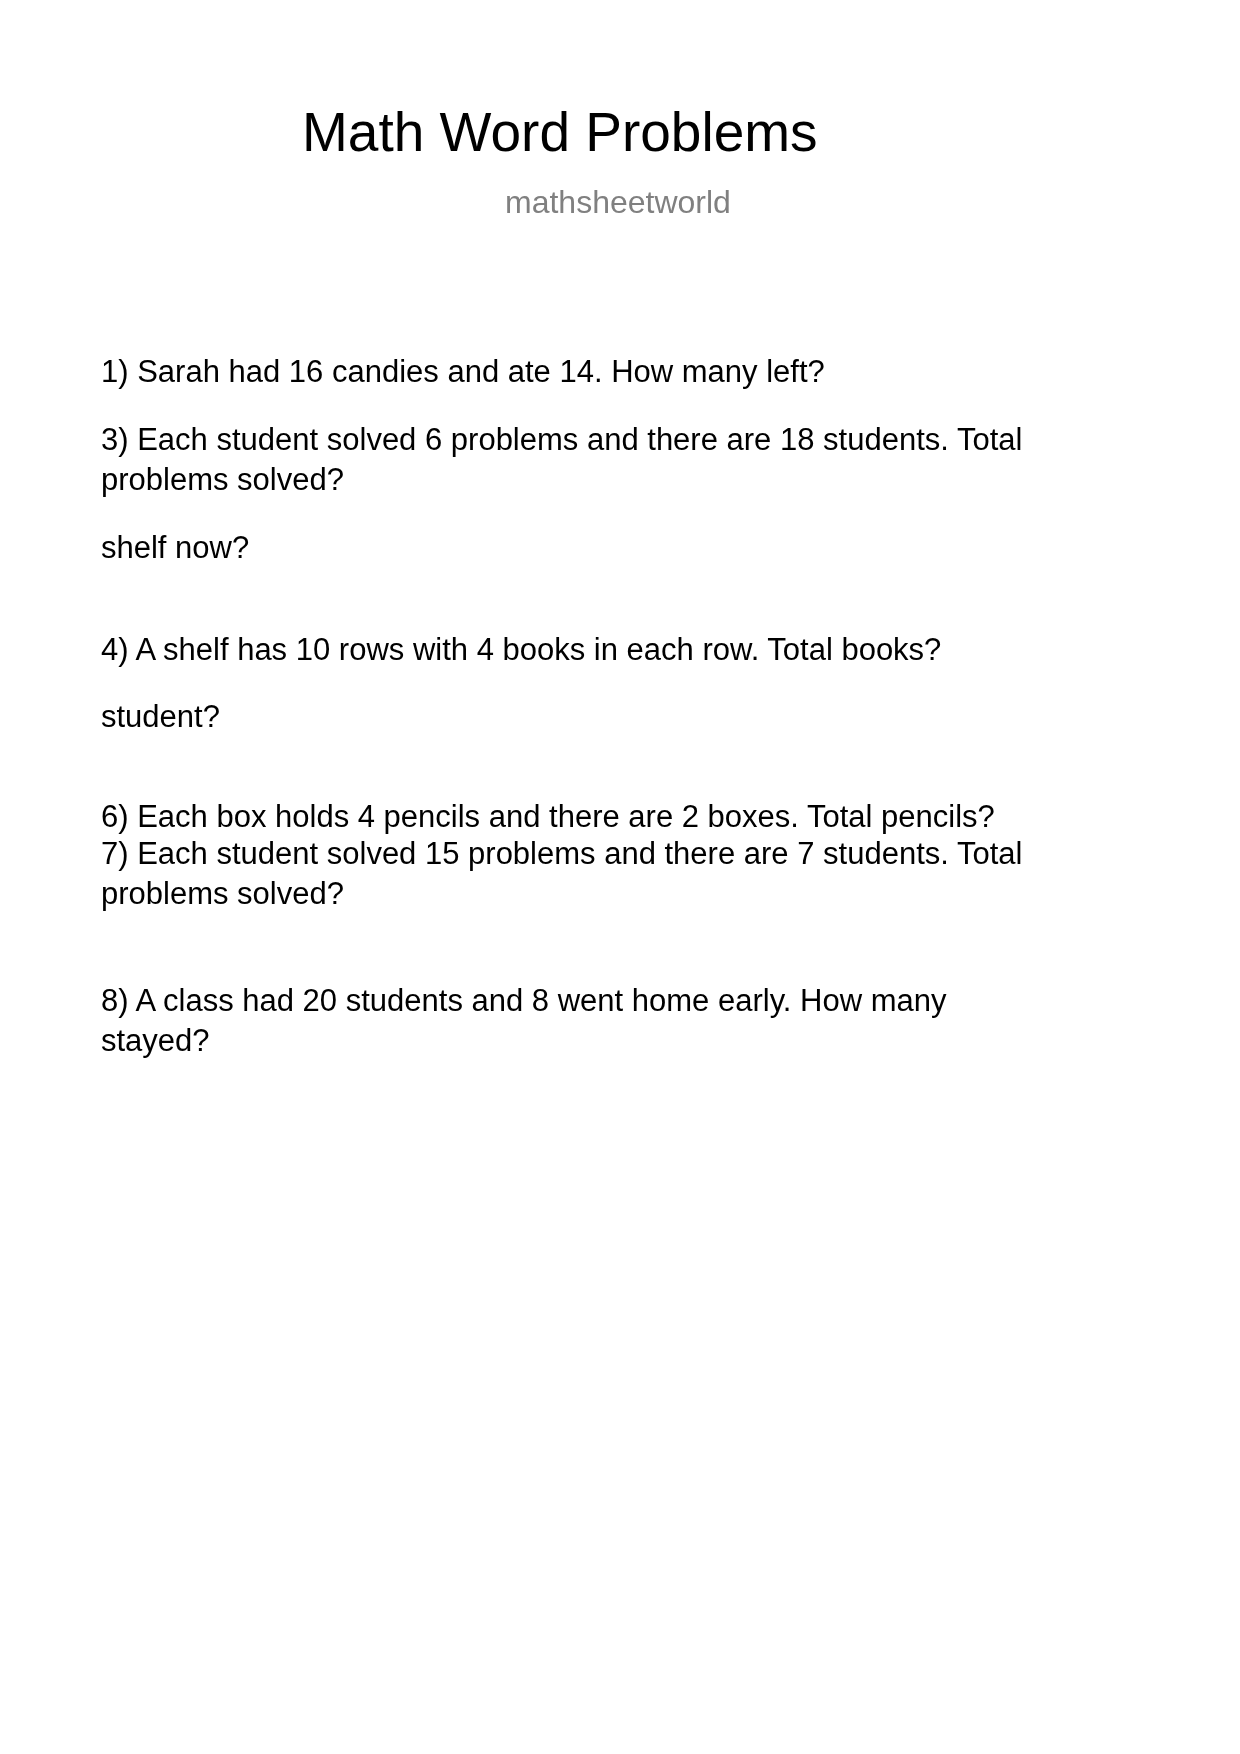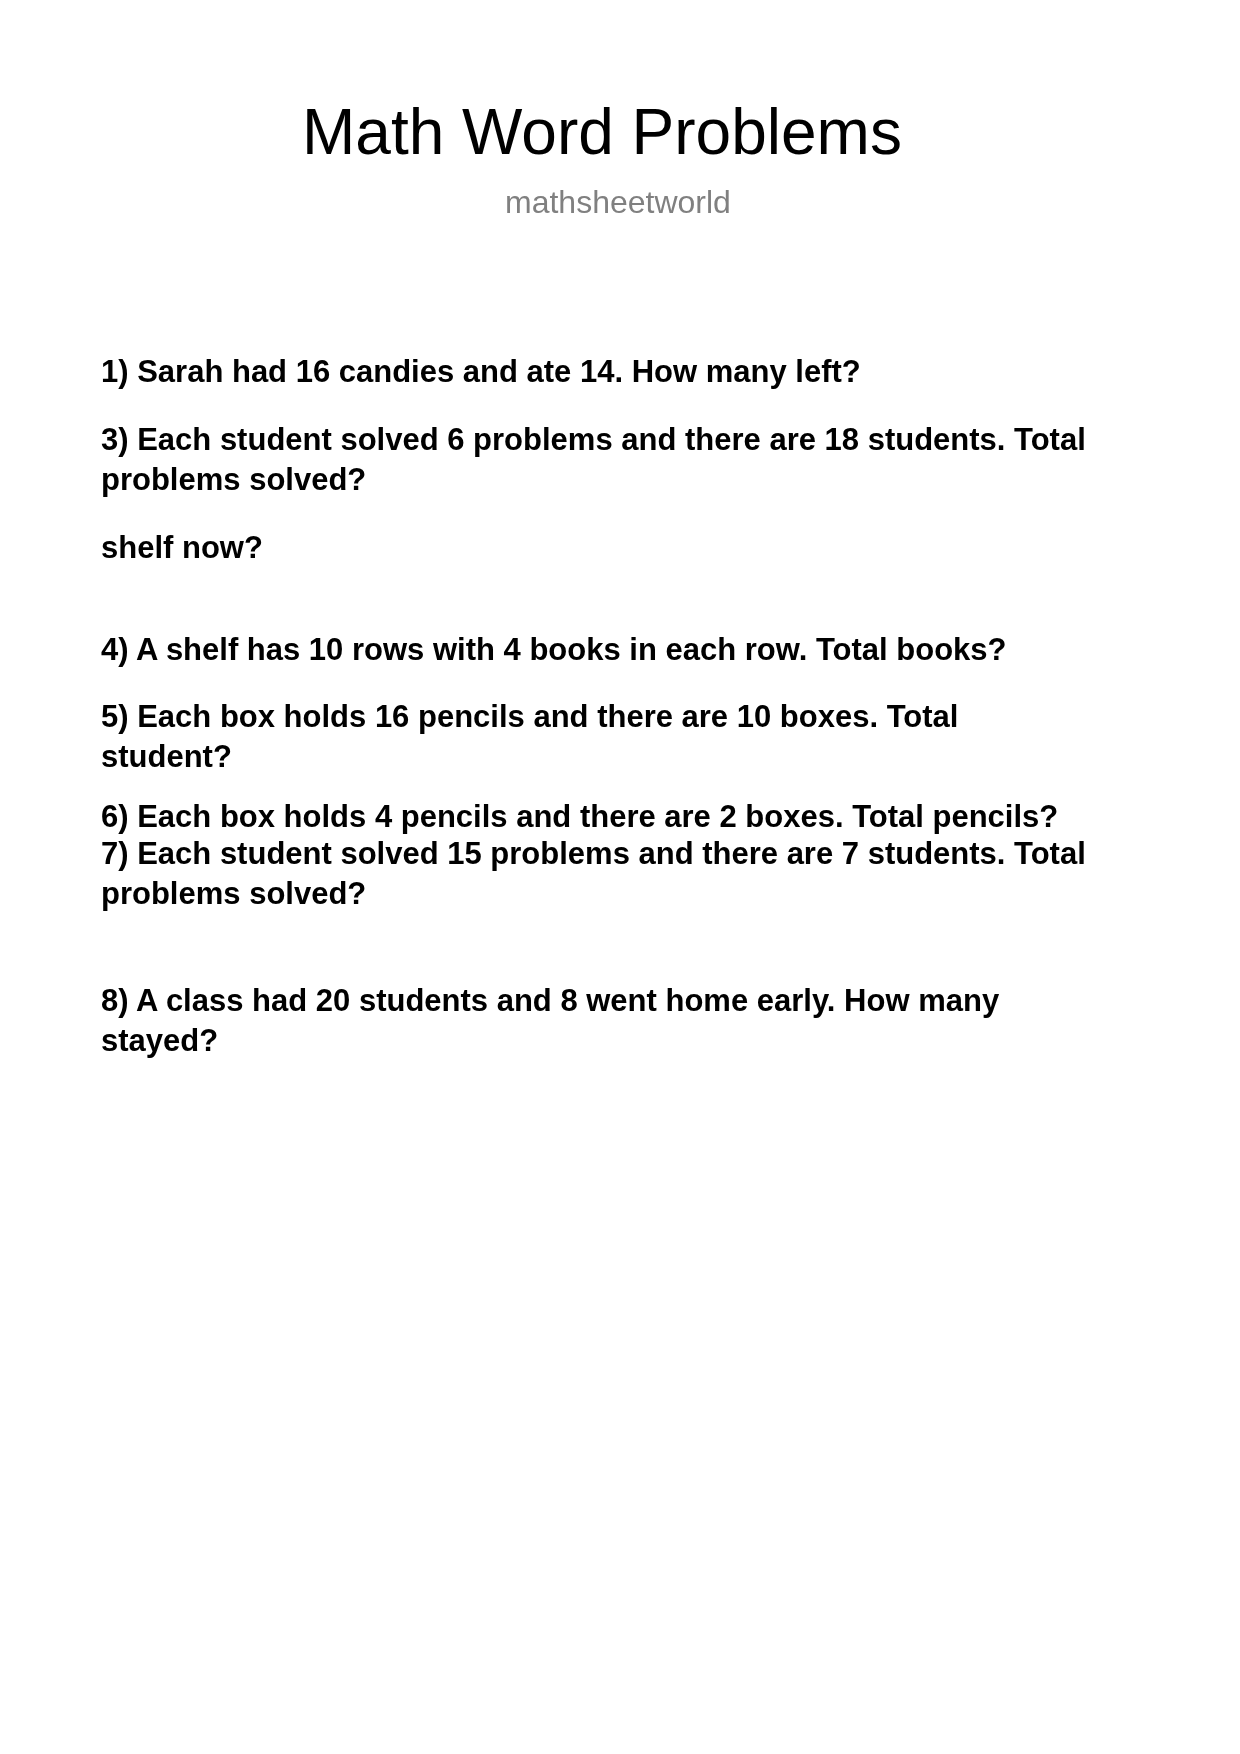--- a/index.html
+++ b/index.html
@@ -1,23 +1,23 @@
 <!DOCTYPE html>
 <html><head>
 <meta charset="utf-8">
 <style>
   html, body { margin: 0; padding: 0; background: #ffffff; }
   body { width: 1240px; height: 1754px; position: relative; overflow: hidden;
          font-family: "Liberation Sans", sans-serif; color: #000; }
   .title { position: absolute; left: 0; width: 1240px; text-align: left;
-           font-size: 64px; line-height: 60px; top: 102px; padding-left: 302px; box-sizing: border-box; white-space: nowrap; }
+           font-size: 55px; line-height: 60px; top: 102px; padding-left: 302px; box-sizing: border-box; white-space: nowrap; }
   .subtitle { position: absolute; left: 0; width: 1076px; font-size: 32px; line-height: 32px;
               top: 186px; padding-left: 505px; box-sizing: border-box; color: #808080; white-space: nowrap; }
   .problems { position: absolute; left: 101px; top: 0; width: 1060px; }
-  .problem { position: absolute; left: 0; font-size: 31px; white-space: nowrap; font-weight: bold; }
+  .problem { position: absolute; left: 0; font-size: 31px; white-space: nowrap; }
   .problem .line { display: block; height: 40px; line-height: 40px; }
 </style>
 </head>
 <body>
 
 <div class="title">Math Word Problems</div>
 <div class="subtitle">mathsheetworld</div>
 
 <div class="problems">
   <div class="problem" style="top:352px">
@@ -27,21 +27,20 @@
     <span class="line">3) Each student solved 6 problems and there are 18 students. Total</span>
     <span class="line">problems solved?</span>
   </div>
   <div class="problem" style="top:528px">
     <span class="line">shelf now?</span>
   </div>
   <div class="problem" style="top:630px">
     <span class="line">4) A shelf has 10 rows with 4 books in each row. Total books?</span>
   </div>
   <div class="problem" style="top:697px">
-    <span class="line">5) Each box holds 16 pencils and there are 10 boxes. Total</span>
     <span class="line">student?</span>
   </div>
   <div class="problem" style="top:797px">
     <span class="line">6) Each box holds 4 pencils and there are 2 boxes. Total pencils?</span>
   </div>
   <div class="problem" style="top:834px">
     <span class="line">7) Each student solved 15 problems and there are 7 students. Total</span>
     <span class="line">problems solved?</span>
   </div>
   <div class="problem" style="top:981px">

